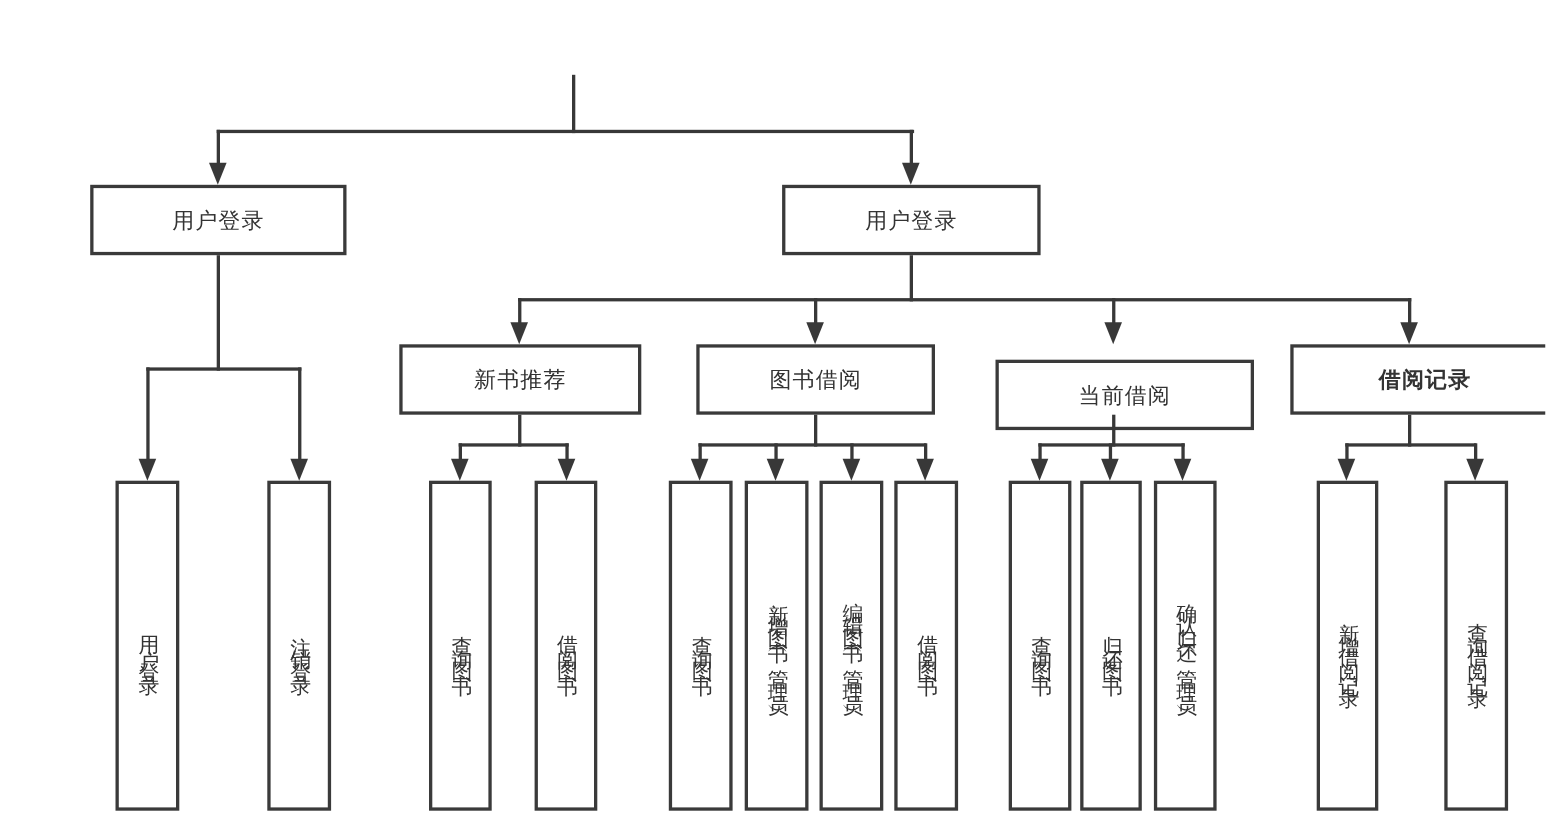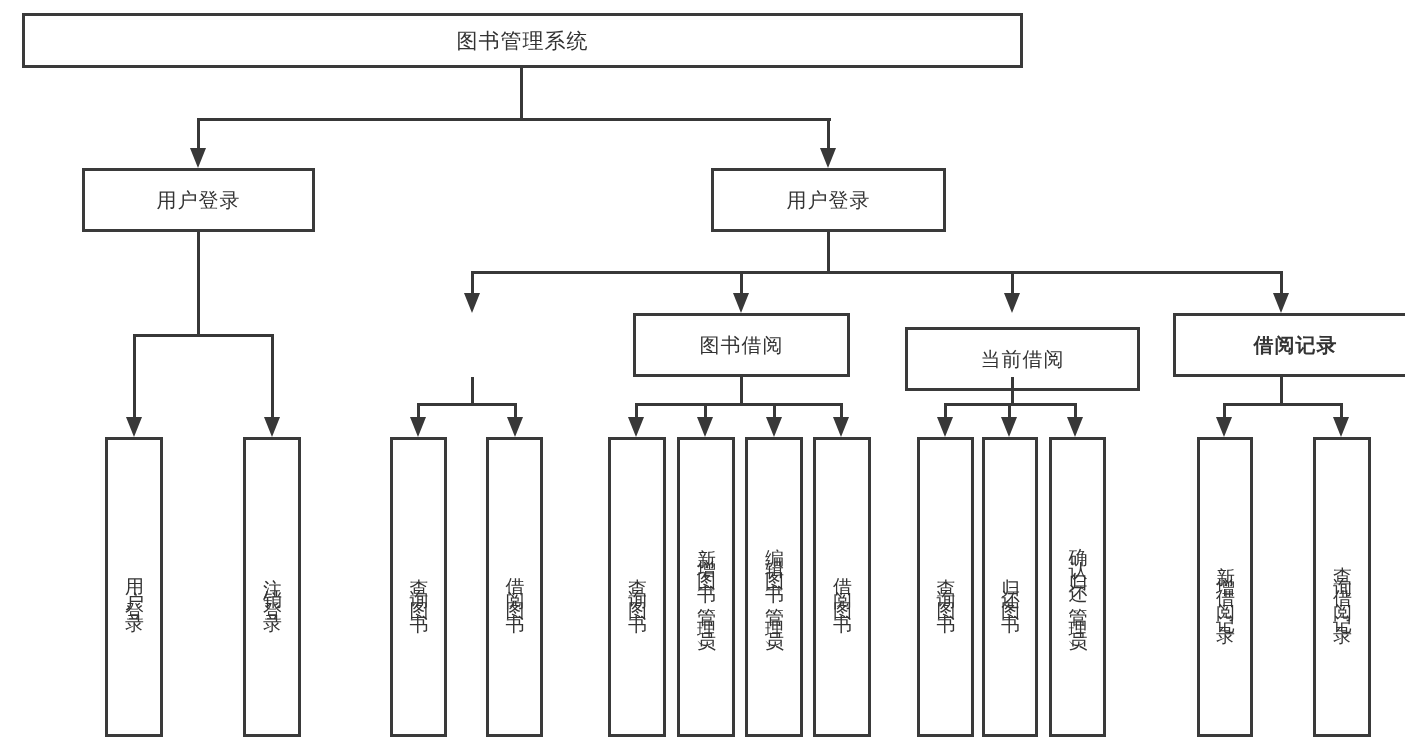--- a/index.html
+++ b/index.html
@@ -60,32 +60,32 @@
     color: #b5b5bd;
     white-space: nowrap;
     letter-spacing: 1px;
   }
 </style>
 </head>
 <body>
 
 <div id="canvas">
 
-  <div class="node" style="left:22px; top:13px; width:1001px; height:55px;">
-    <span class="hlabel root-label">图书管理系统</span>
-  </div>
 
   <div class="node" style="left:82px; top:168px; width:233px; height:64px;">
     <span class="hlabel">用户登录</span>
   </div>
 
   <div class="node" style="left:711px; top:168px; width:235px; height:64px;">
     <span class="hlabel">用户登录</span>
   </div>
 
+  <div class="node" style="left:363px; top:313px; width:220px; height:64px;">
+    <span class="hlabel">新书推荐</span>
+  </div>
 
   <div class="node" style="left:633px; top:313px; width:217px; height:64px;">
     <span class="hlabel">图书借阅</span>
   </div>
 
   <div class="node" style="left:905px; top:327px; width:235px; height:64px;">
     <span class="hlabel">当前借阅</span>
   </div>
 
   <div class="node" style="left:1173px; top:313px; width:245px; height:64px;font-weight:bold;">

